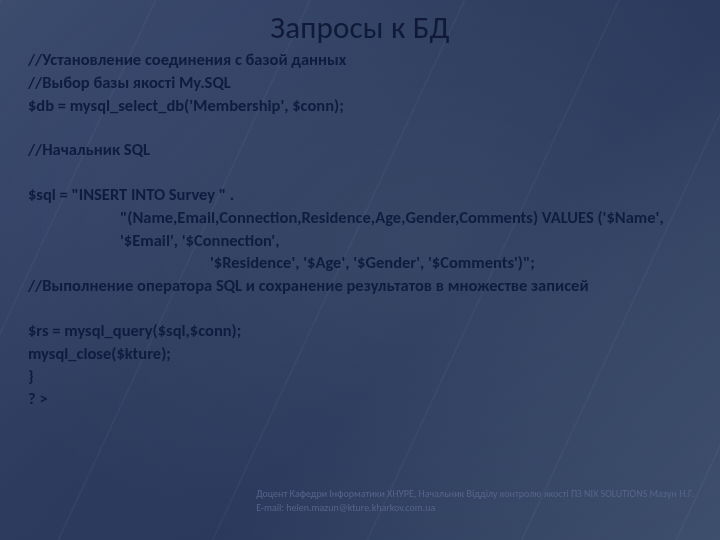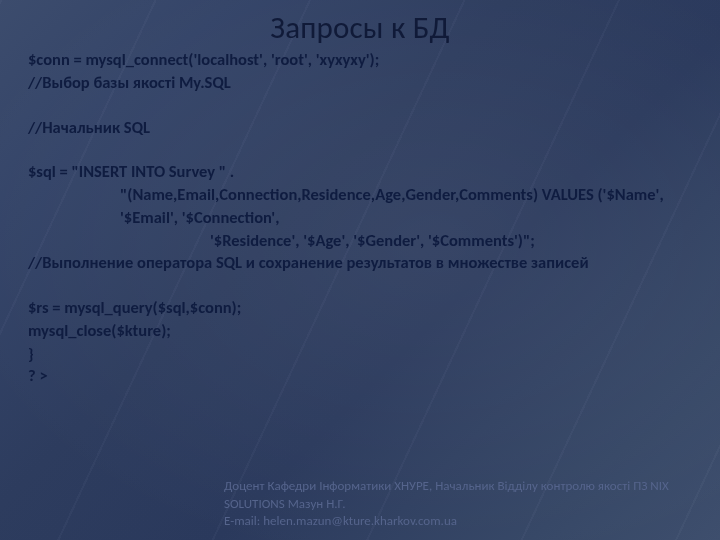--- a/index.html
+++ b/index.html
@@ -45,38 +45,39 @@
     font-weight: 600;
     color: #0f1c40;
   }
   .body p { margin: 0; }
   .gap { height: 22px; }
   .indent1 { padding-left: 92px; }
   .indent2 { padding-left: 182px; }
   .footer {
     position: absolute;
     right: 26px;
-    bottom: 10px;
+    bottom: 26px;
     text-align: left;
-    font-size: 13px;
+    font-size: 10px;
     line-height: 1.35;
     color: #55648c;
     font-weight: 400;
     max-width: 470px;
   }
 </style>
 </head>
 <body>
 
 <div class="slide">
   <h1 class="title">Запросы к БД</h1>
 
   <div class="body">
-    <p>$conn = mysql_connect('localhost', 'root', 'xyxyxy');</p>
+    <p>//Установление соединения с базой данных</p>
     <p>//Выбор базы якості My.SQL</p>
+    <p>$db = mysql_select_db('Membership', $conn);</p>
 
     <div class="gap"></div>
     <p>//Начальник SQL</p>
 
     <div class="gap"></div>
     <p>$sql = "INSERT INTO Survey " .</p>
     <p class="indent1">"(Name,Email,Connection,Residence,Age,Gender,Comments) VALUES ('$Name', '$Email', '$Connection',</p>
     <p class="indent2">'$Residence', '$Age', '$Gender', '$Comments')";</p>
     <p>//Выполнение оператора SQL и сохранение результатов в множестве записей</p>
 

